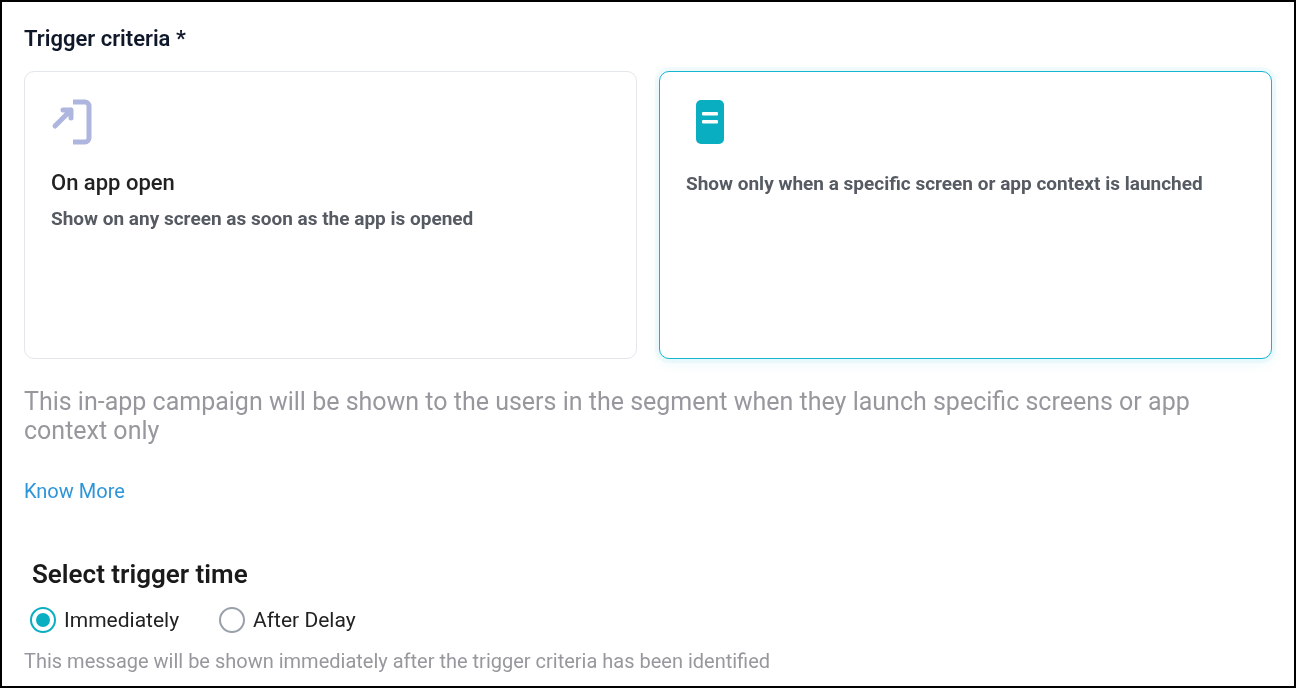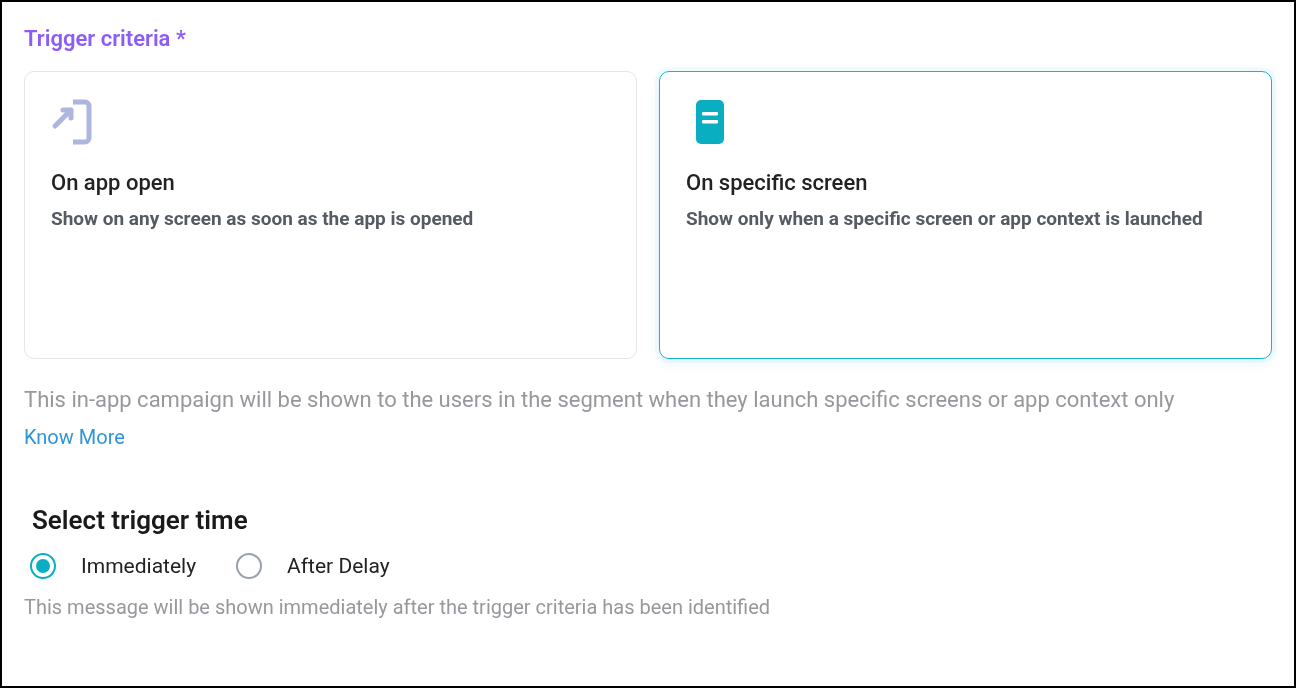--- a/index.html
+++ b/index.html
@@ -7,21 +7,21 @@
   body {
     font-family: -apple-system, BlinkMacSystemFont, "Segoe UI", Roboto, Helvetica, Arial, sans-serif;
     background: #fff;
     color: #1a1a1a;
     border: 2px solid #000;
     padding: 24px 22px;
   }
   .section-title {
     font-size: 22px;
     font-weight: 600;
-    color: #8b5cf6;
+    color: #0f172a;
     margin-bottom: 20px;
   }
   .cards {
     display: flex;
     gap: 22px;
     margin-bottom: 28px;
   }
   .card {
     flex: 1;
     border: 1px solid #e3e6ea;
@@ -47,23 +47,23 @@
     color: #222;
     margin-bottom: 10px;
   }
   .card p {
     font-size: 19px;
     line-height: 1.5;
     color: #565b63;
     font-weight: bold;
   }
   .hint {
-    font-size: 22px;
+    font-size: 25px;
     color: #97989d;
-    margin-bottom: 13px;
+    margin-bottom: 34px;
   }
   .link {
     font-size: 20px;
     color: #2f95d9;
     text-decoration: none;
     display: inline-block;
     margin-bottom: 56px;
     text-align: center;
   }
   .sub-title {
@@ -76,21 +76,21 @@
   .radios {
     display: flex;
     align-items: center;
     gap: 40px;
     margin-left: 6px;
     margin-bottom: 16px;
   }
   .radio {
     display: flex;
     align-items: center;
-    gap: 25px;
+    gap: 8px;
     cursor: pointer;
   }
   .radio .circle {
     width: 26px;
     height: 26px;
     border-radius: 50%;
     border: 2px solid #9aa0aa;
     display: flex;
     align-items: center;
     justify-content: center;
@@ -136,21 +136,20 @@
   </div>
 
   <div class="card selected">
     <span class="icon">
       <svg viewBox="0 0 48 48" width="48" height="48">
         <rect x="10" y="2" width="28" height="44" rx="5" fill="#0aaec1"></rect>
         <rect x="16" y="14" width="16" height="3.5" rx="1" fill="#fff"></rect>
         <rect x="16" y="22" width="16" height="3.5" rx="1" fill="#fff"></rect>
       </svg>
     </span>
-    <h3>On specific screen</h3>
     <p>Show only when a specific screen or app context is launched</p>
   </div>
 
 
 </div>
 
 <div class="hint">This in-app campaign will be shown to the users in the segment when they launch specific screens or app context only</div>
 
 <a href="#" class="link">Know More</a>
 

